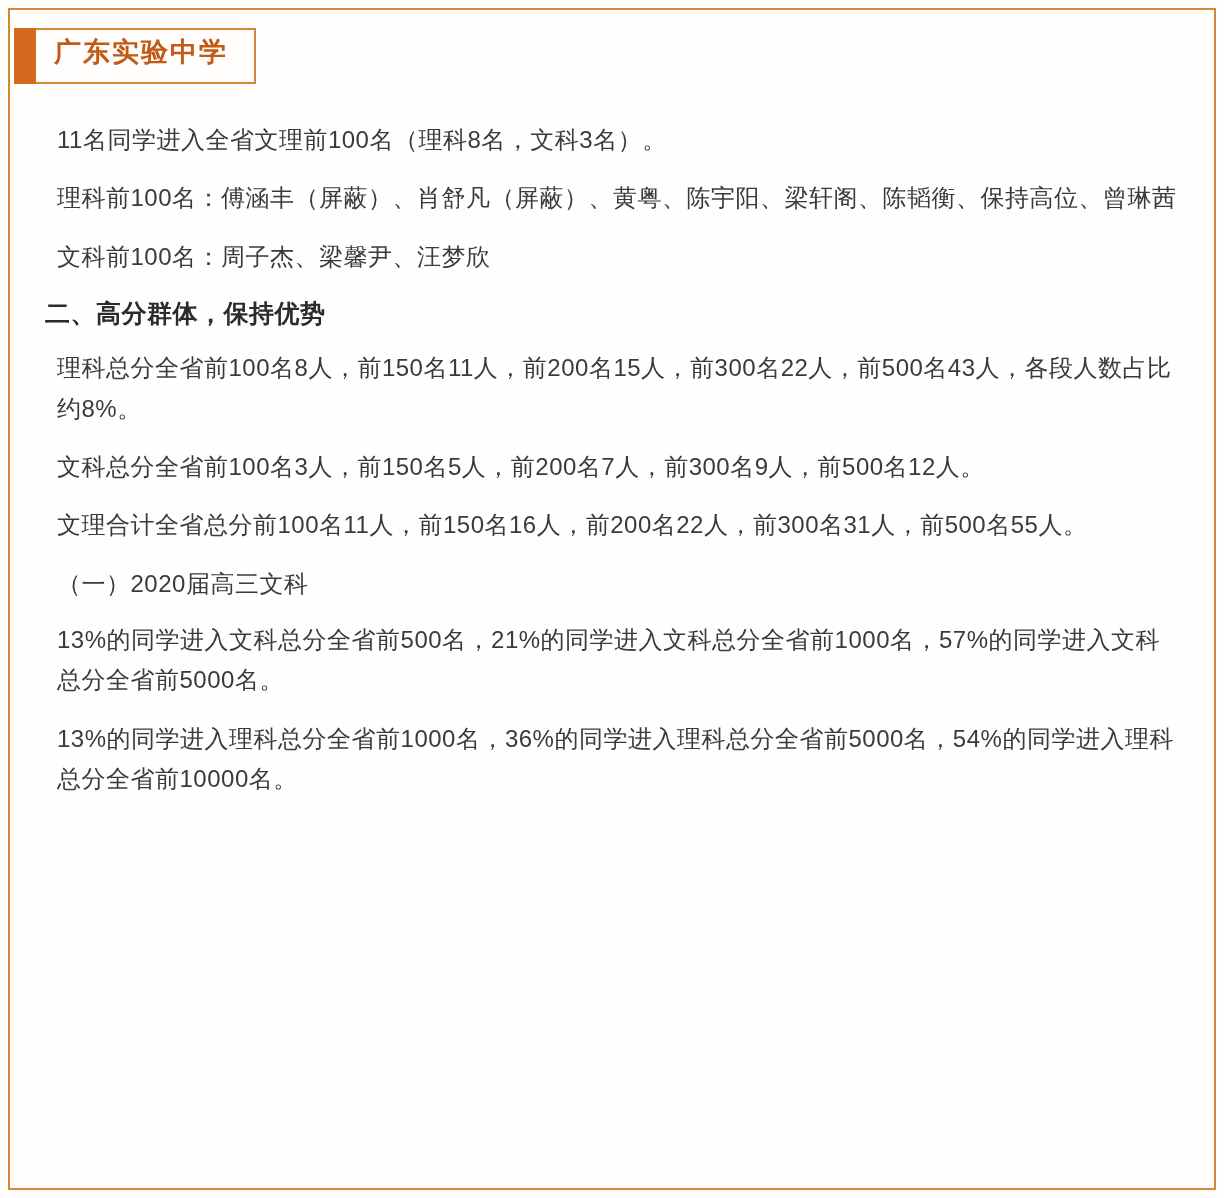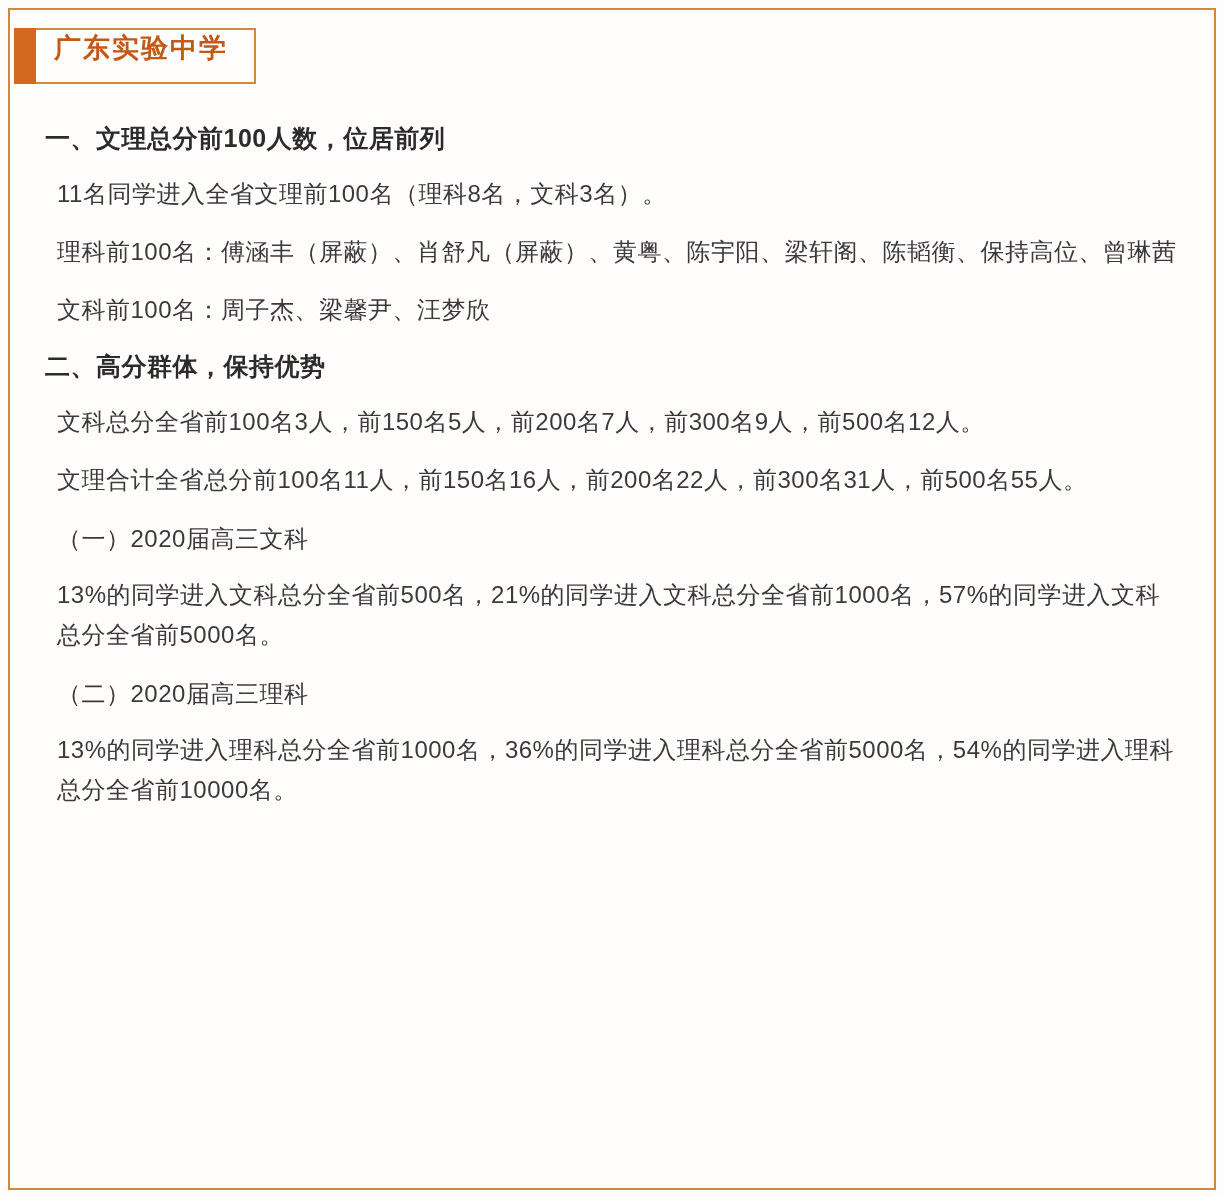--- a/index.html
+++ b/index.html
@@ -42,22 +42,22 @@
     width: 22px;
     background: #d2691e;
     border: 2px solid #d2691e;
     box-sizing: border-box;
   }
   .title-box {
     border: 2px solid #d2873c;
     border-left: none;
     box-sizing: border-box;
     display: flex;
-    align-items: flex-start;
-    padding: 0 26px 4px 18px;
+    align-items: flex-end;
+    padding: 0 26px 12px 18px;
     background: #fffefc;
   }
   .title-text {
     font-size: 27px;
     font-weight: bold;
     color: #c25a15;
     letter-spacing: 2px;
     white-space: nowrap;
   }
   
@@ -95,28 +95,27 @@
 
   <div class="title-wrap">
     <div class="title-tab"></div>
     <div class="title-box">
       <span class="title-text">广东实验中学</span>
     </div>
   </div>
 
   <div class="content">
 
-    <h2 class="heading">一、文理总分前100人数，位居前列</h2>
     <p class="para">11名同学进入全省文理前100名（理科8名，文科3名）。</p>
     <p class="para">理科前100名：傅涵丰（屏蔽）、肖舒凡（屏蔽）、黄粤、陈宇阳、梁轩阁、陈韬衡、保持高位、曾琳茜</p>
     <p class="para">文科前100名：周子杰、梁馨尹、汪梦欣</p>
 
     <h2 class="heading">二、高分群体，保持优势</h2>
+    <p class="para">理科总分全省前100名8人，前150名11人，前200名15人，前300名22人，前500名43人，各段人数占比约8%。</p>
     <p class="para">文科总分全省前100名3人，前150名5人，前200名7人，前300名9人，前500名12人。</p>
     <p class="para">文理合计全省总分前100名11人，前150名16人，前200名22人，前300名31人，前500名55人。</p>
 
     <p class="para tight">（一）2020届高三文科</p>
     <p class="para">13%的同学进入文科总分全省前500名，21%的同学进入文科总分全省前1000名，57%的同学进入文科总分全省前5000名。</p>
-    <p class="para tight">（二）2020届高三理科</p>
     <p class="para">13%的同学进入理科总分全省前1000名，36%的同学进入理科总分全省前5000名，54%的同学进入理科总分全省前10000名。</p>
 
   </div>
 </div>
 
 </body></html>

